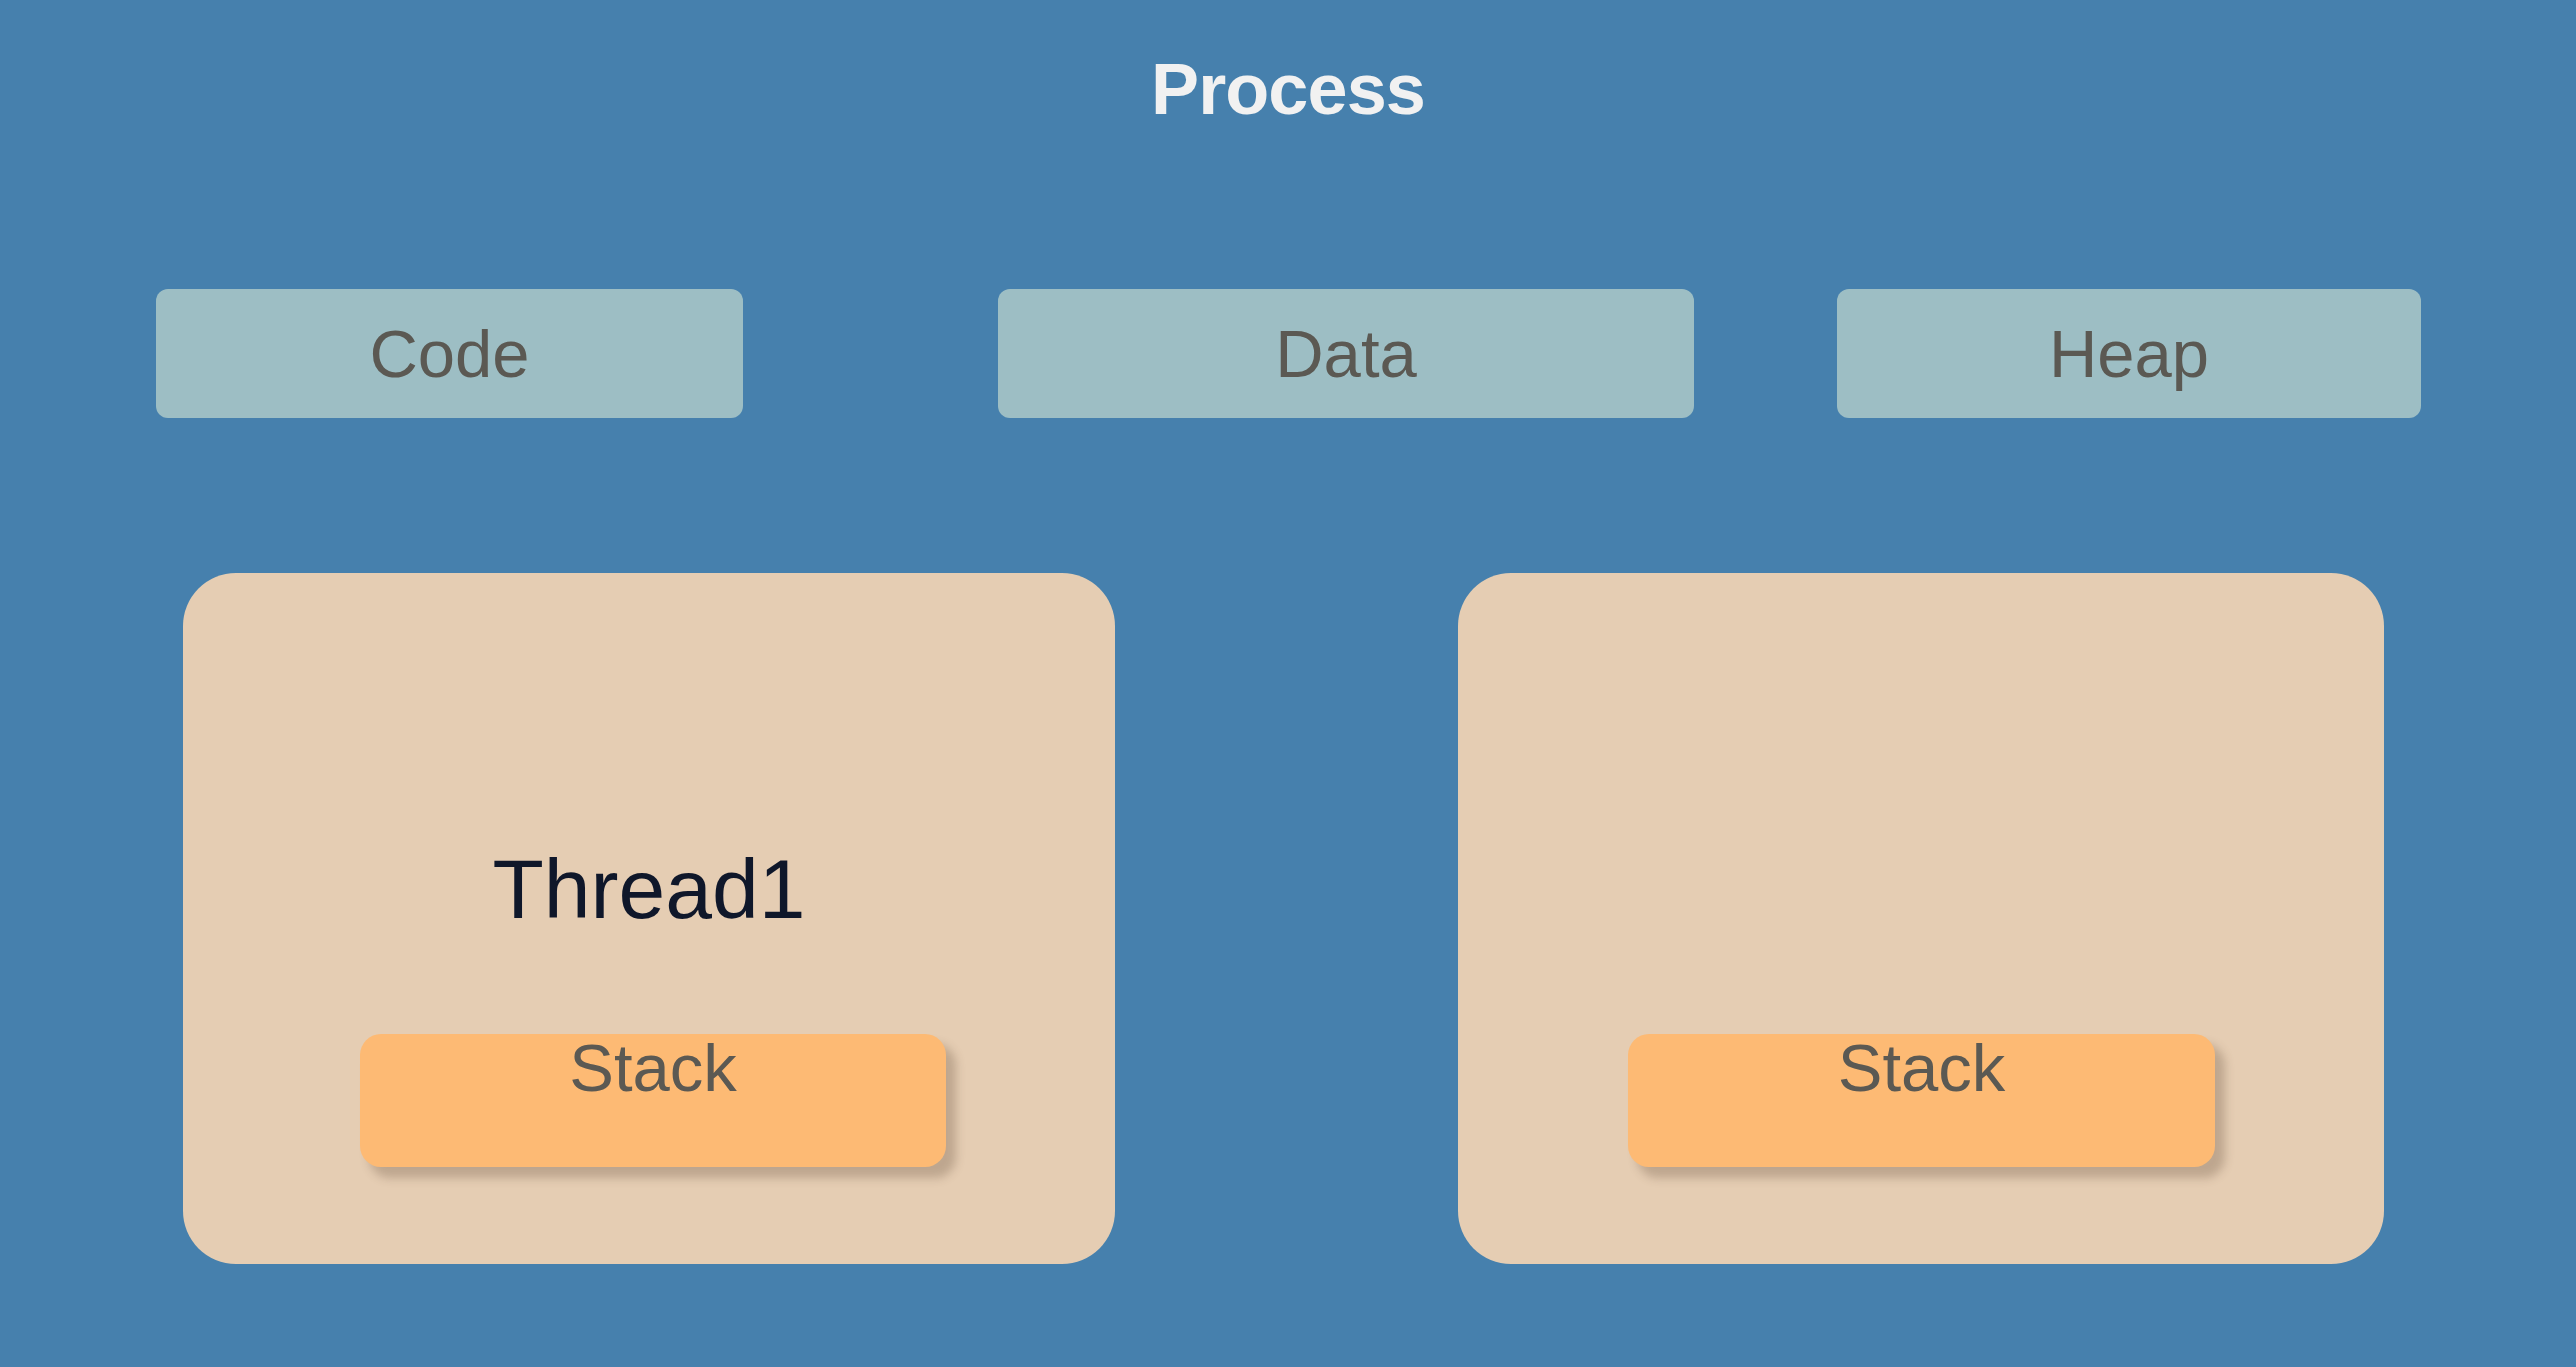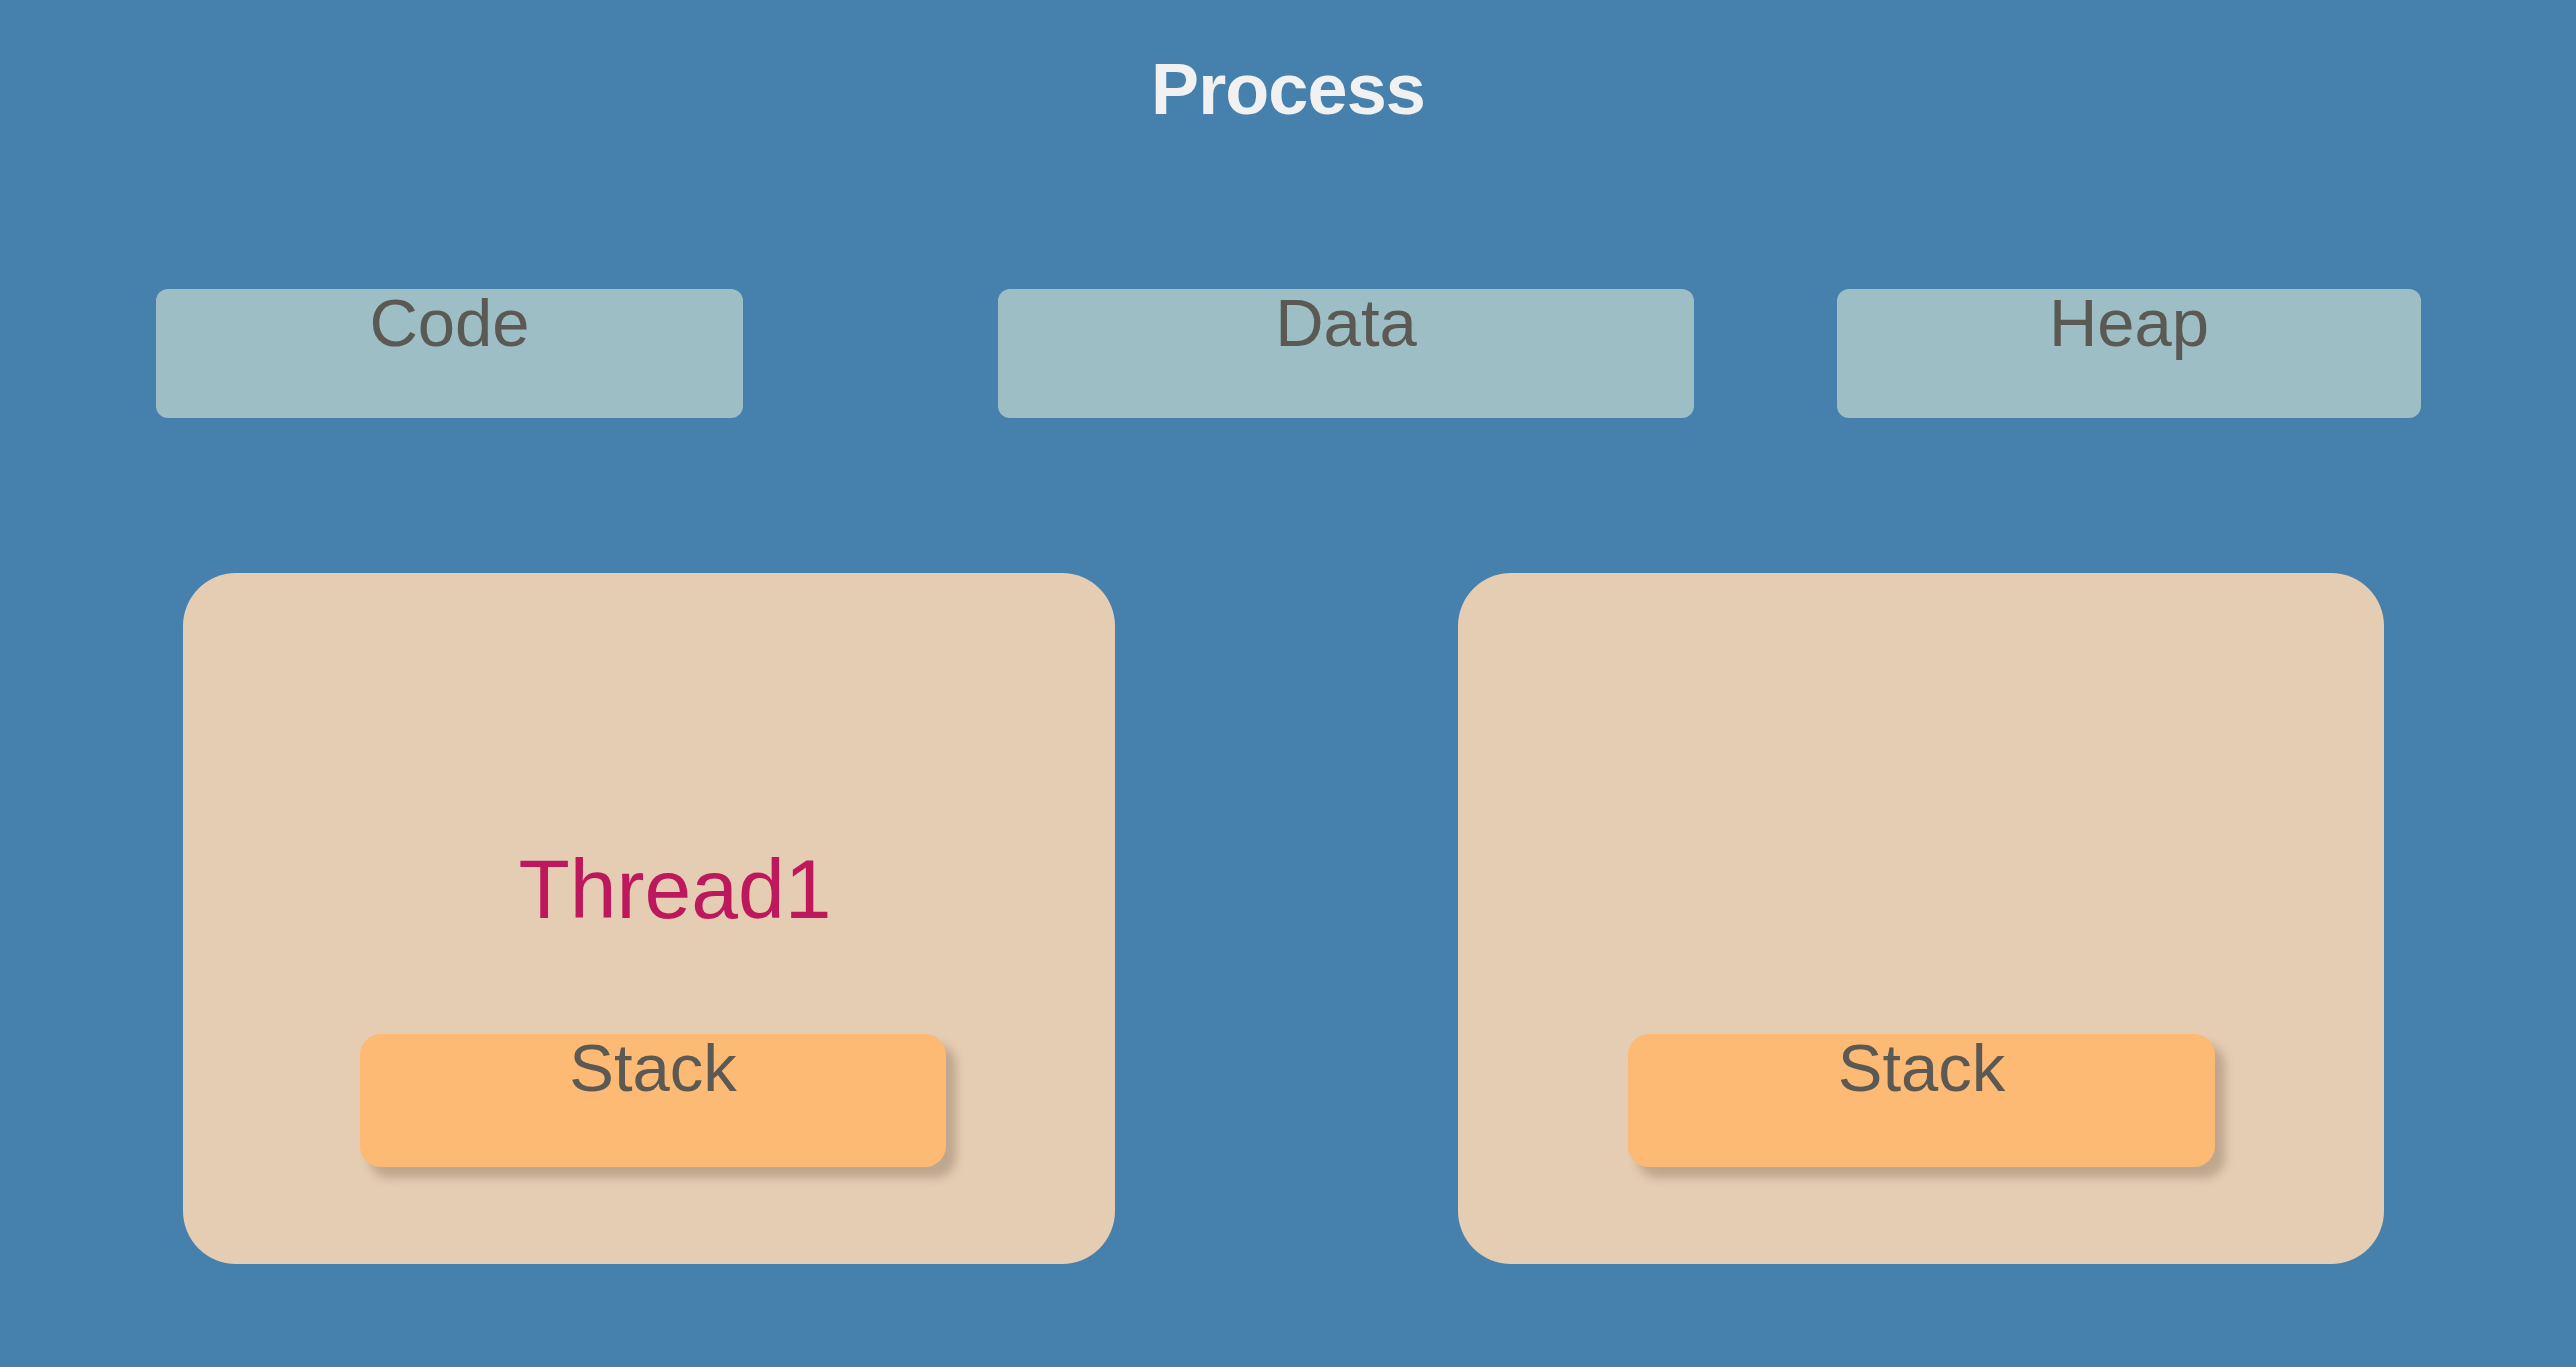--- a/index.html
+++ b/index.html
@@ -35,21 +35,21 @@
     line-height: 1;
   }
   
   .segment {
     position: absolute;
     top: 289px;
     height: 129px;
     background: #9dbec4;
     border-radius: 12px;
     display: flex;
-    align-items: flex-start;
+    align-items: center;
     justify-content: center;
   }
   .segment-label {
     font-size: 67px;
     color: #5b5953;
     line-height: 1;
     font-weight: normal;
   }
   #seg-code { left: 156px;  width: 587px; }
   #seg-data { left: 998px; width: 696px; }
@@ -66,23 +66,22 @@
   #thread-card-1 { left: 183px;  width: 932px; }
   #thread-card-2 { left: 1458px; width: 926px; }
 
   .thread-label {
     position: absolute;
     left: 0;
     width: 100%;
     top: 274px;
     text-align: center;
     font-size: 84px;
-    color: #be185d;
+    color: #0f172a;
     line-height: 1;
-    margin-left: 26px;
   }
 
   
   .stack-box {
     position: absolute;
     top: 461px;
     height: 133px;
     background: #fdba74;
     border-radius: 21px;
     display: flex;

